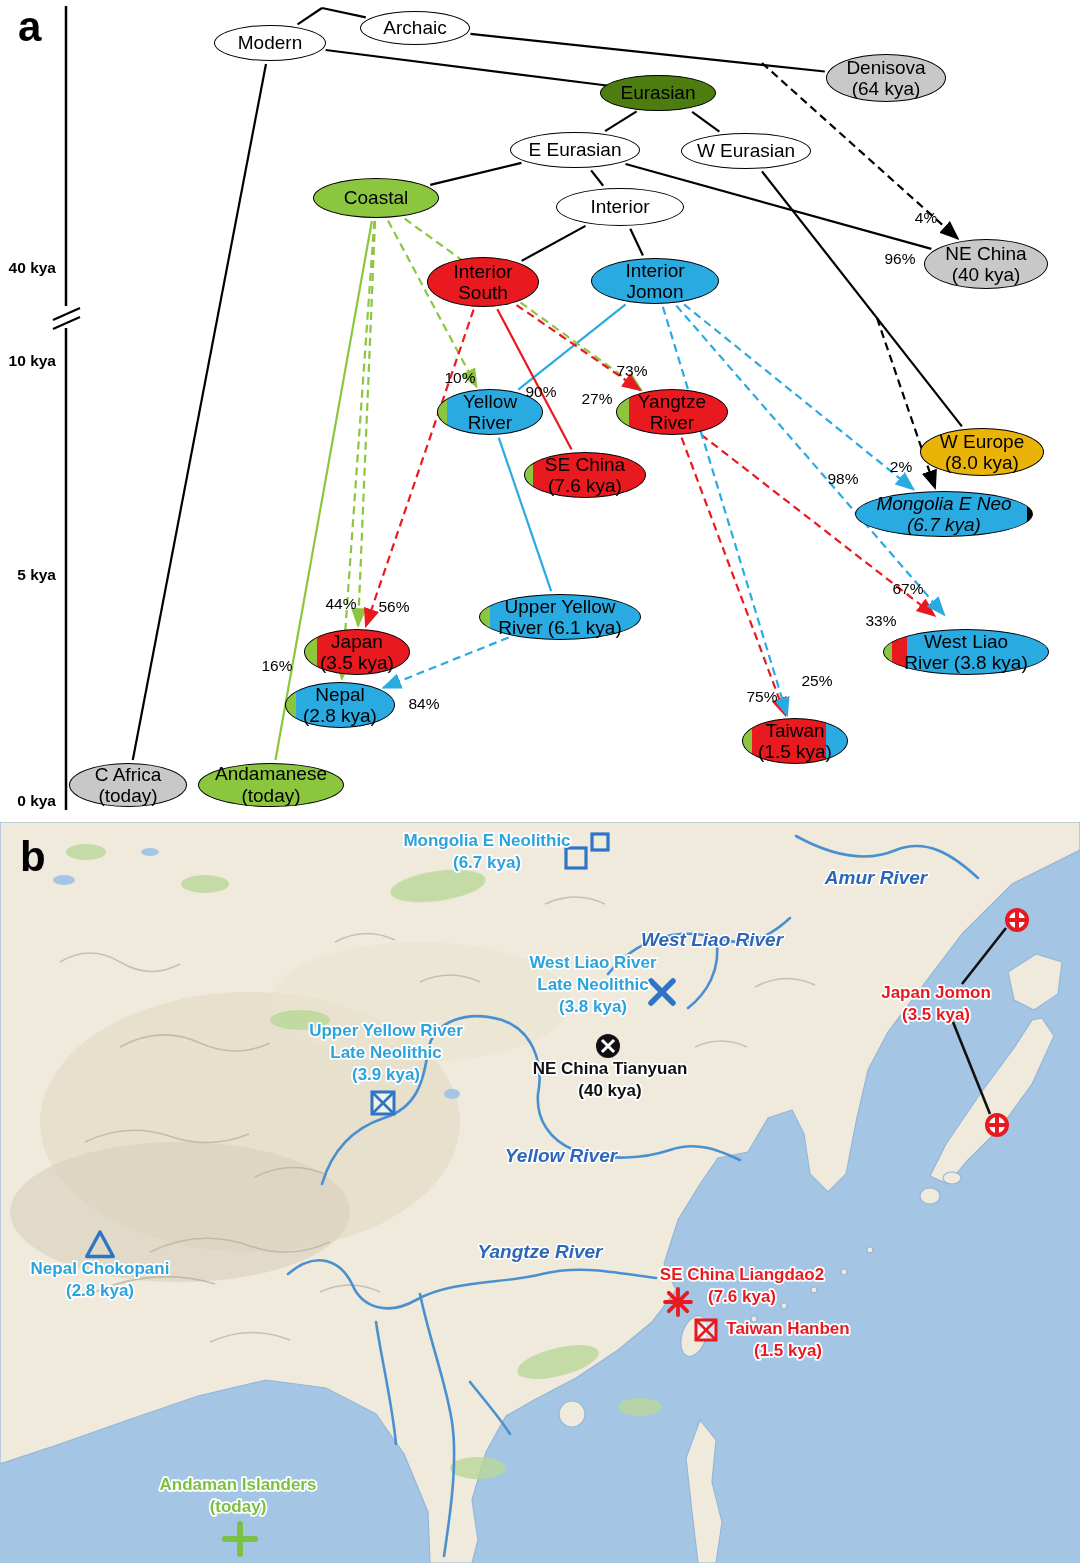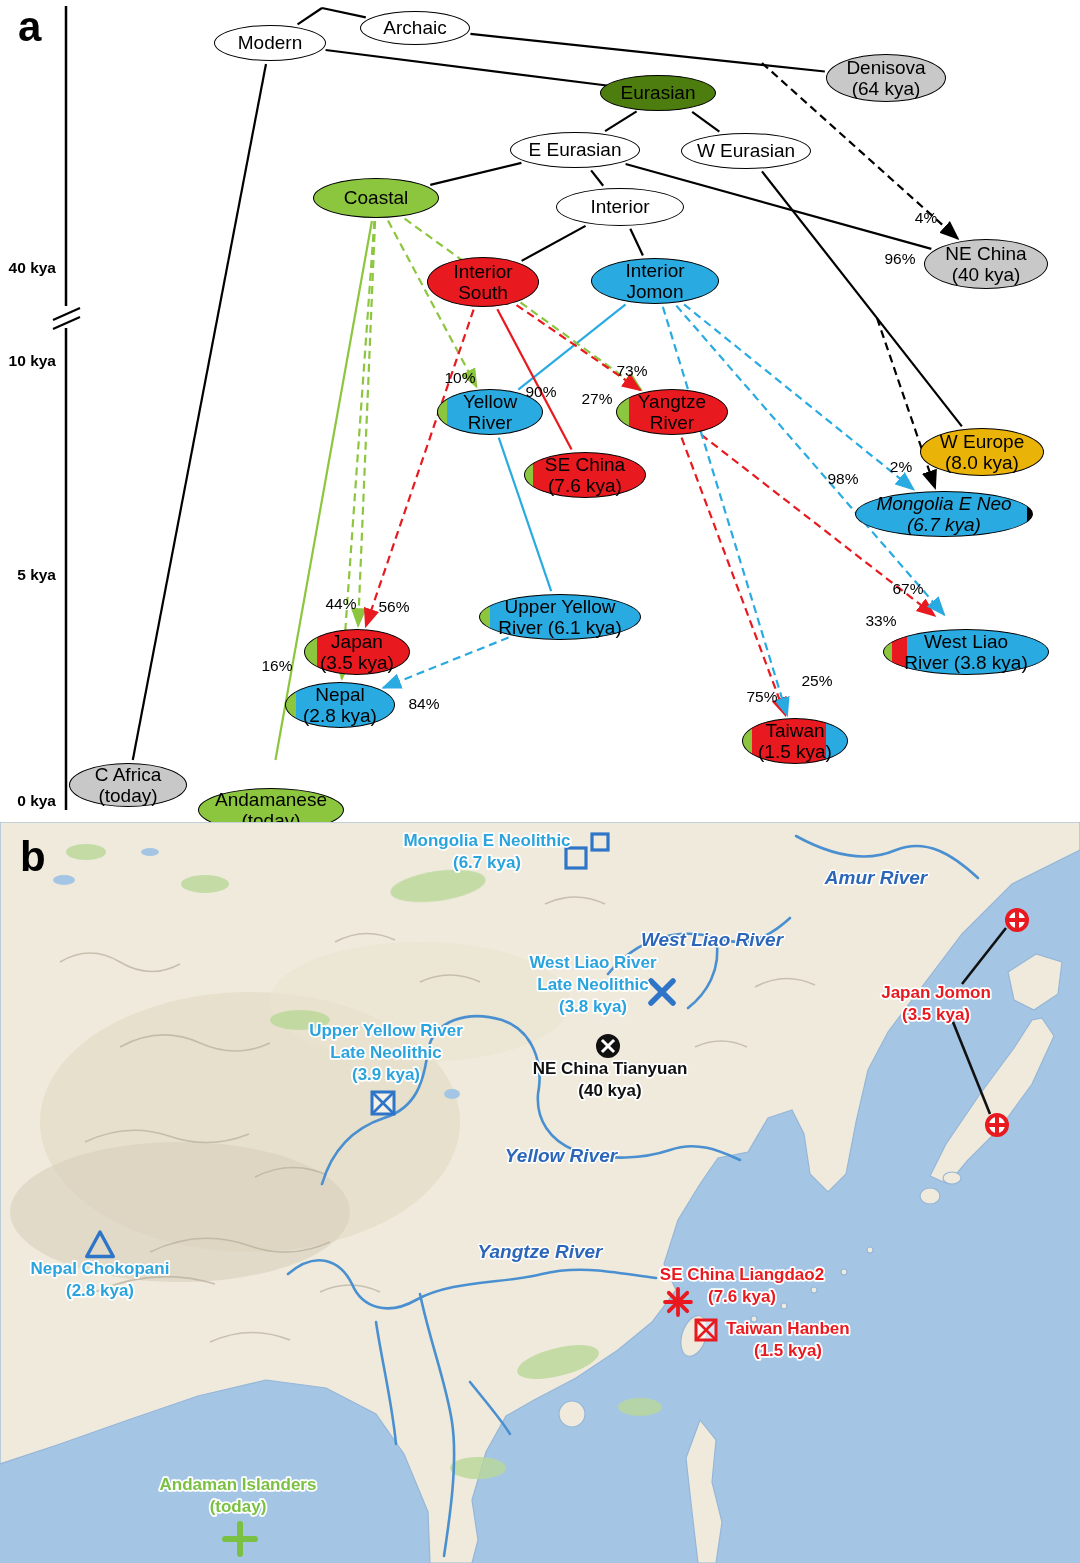--- a/index.html
+++ b/index.html
@@ -222,21 +222,21 @@
             <div>Taiwan</div>
             <div>(1.5 kya)</div>
           </div>
         </div>
         <div class="node" style="left: 69px; top: 763px; width: 118px; height: 44px; background: rgb(200, 200, 200); align-items: center;">
           <div>
             <div>C Africa</div>
             <div>(today)</div>
           </div>
         </div>
-        <div class="node" style="left: 198px; top: 788px; width: 146px; height: 44px; background: rgb(140, 198, 63);">
+        <div class="node" style="left: 198px; top: 763px; width: 146px; height: 44px; background: rgb(140, 198, 63); align-items: flex-end;">
           <div>
             <div>Andamanese</div>
             <div>(today)</div>
           </div>
         </div>
       </div>
     <div class="panel-letter">a</div>
   </section>
 
   <section class="panel panel-b">

